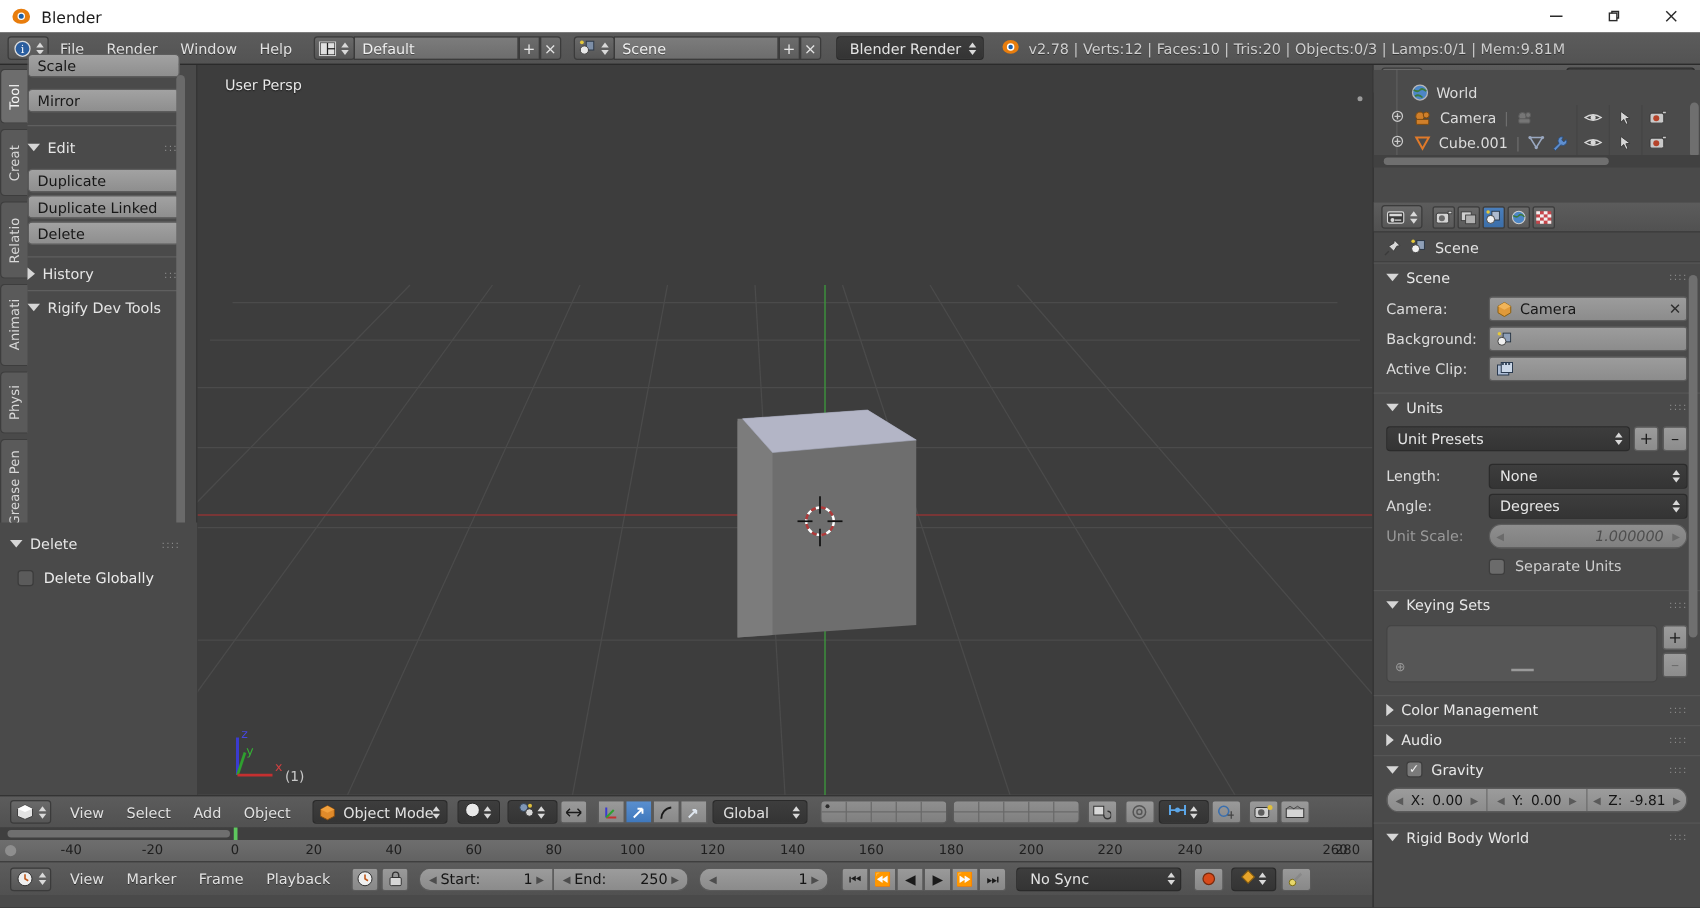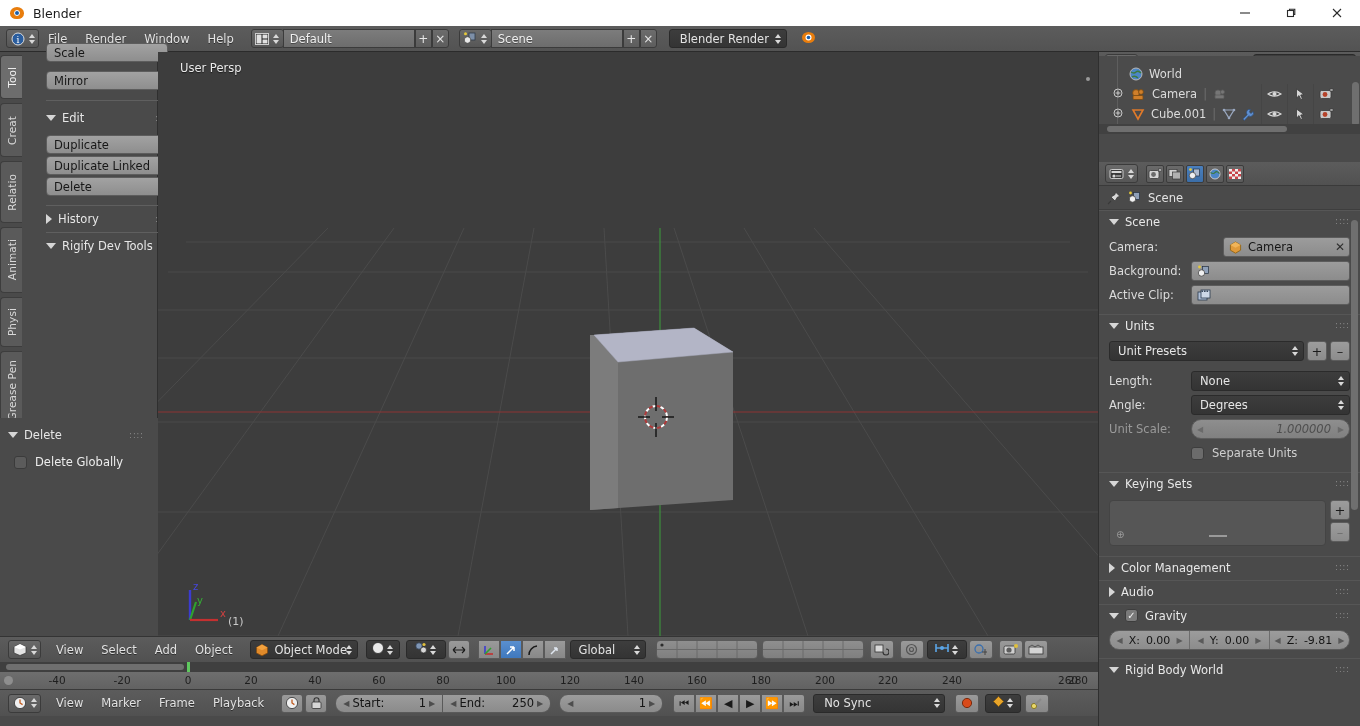--- a/index.html
+++ b/index.html
@@ -49,21 +49,21 @@
 
   
   .toolshelf { position:absolute; left:0; top:52px; width:158px; height:584px; background:#4a4a4a;
     border-right:1px solid #2f2f2f; }
   .vtabs { position:absolute; left:0; top:0; width:22px; height:584px; }
   .vtab { width:22px; background:#5a5a5a; border:1px solid #3d3d3d; border-right:none;
     border-radius:4px 0 0 4px; margin-bottom:4px; display:flex; align-items:center; justify-content:center;
     color:#d8d8d8; font-size:10.5px; }
   .vtab span { writing-mode:vertical-rl; transform:rotate(180deg); white-space:nowrap; letter-spacing:.1px; }
   .vtab.active { background:#6d6d6d; color:#f2f2f2; }
-  .tpanel { position:absolute; left:40px; top:0; width:136px; bottom:0; }
+  .tpanel { position:absolute; left:16px; top:0; width:136px; bottom:0; }
   .tbtn { display:flex; align-items:center; height:19px; margin:2px 8px 0 6px; padding-left:7px;
     background:linear-gradient(#a2a2a2,#8e8e8e); border:1px solid #5d5d5d; border-radius:4px;
     color:#171717; font-size:11.5px; }
   .sect { display:flex; align-items:center; height:20px; margin:7px 6px 2px 6px; color:#e6e6e6; font-size:11.5px; }
   .tri { width:0; height:0; margin-right:6px; }
   .tri.down { border-left:5px solid transparent; border-right:5px solid transparent; border-top:6px solid #d6d6d6; }
   .tri.right { border-top:5px solid transparent; border-bottom:5px solid transparent; border-left:6px solid #d6d6d6; }
   .grip { margin-left:auto; color:#8d8d8d; font-size:8px; letter-spacing:1px; }
   .hr { height:1px; background:#5f5f5f; margin:3px 6px 0 6px; }
 
@@ -236,20 +236,21 @@
     </div>
 
     <div style="margin-left:14px; display:flex; align-items:center;">
       <span style="margin-right:7px;">
         <svg width="15" height="13" viewBox="0 0 15 13">
             <ellipse cx="7.5" cy="6.5" rx="6.5" ry="5.5" fill="#e87d0d"></ellipse>
             <circle cx="7.5" cy="6.5" r="3" fill="#fff"></circle>
             <circle cx="7.5" cy="6.5" r="1.8" fill="#1d5fa8"></circle>
           </svg>
       </span>
+      <span class="stats">v2.78 | Verts:12 | Faces:10 | Tris:20 | Objects:0/3 | Lamps:0/1 | Mem:9.81M</span>
     </div>
   </div>
 
   <div class="toolshelf">
     <div class="vtabs">
       <div class="vtab active" style="height:44px; margin-top:3px;">
           <span>Tool</span>
         </div>
       <div class="vtab" style="height:54px;">
           <span>Creat</span>
@@ -873,21 +874,21 @@
           </svg>
       </span>
       <span>Scene</span>
     </div>
 
     <div class="psect">
       <span class="tri down"></span>
       <span>Scene</span>
       <span class="grip">::::</span>
     </div>
-    <div class="prow" style="margin-top:4px;gap:32px;">
+    <div class="prow" style="margin-top:4px;">
       <span class="plabel">Camera:</span>
       <span class="pfield">
         <span style="margin-right:6px; display:flex;">
           <svg width="13" height="13" viewBox="0 0 13 13">
               <polygon points="6.5,1 11.6,4 11.6,9.2 6.5,12.2 1.4,9.2 1.4,4" fill="#e09a3a" stroke="#8a5f10" stroke-width=".8"></polygon>
               <polygon points="6.5,1 11.6,4 6.5,6.8 1.4,4" fill="#f0b459"></polygon>
             </svg>
         </span>
         <span>Camera</span>
         <span style="position:absolute; right:4px; color:#2e2e2e; font-size:12px;">✕</span>

